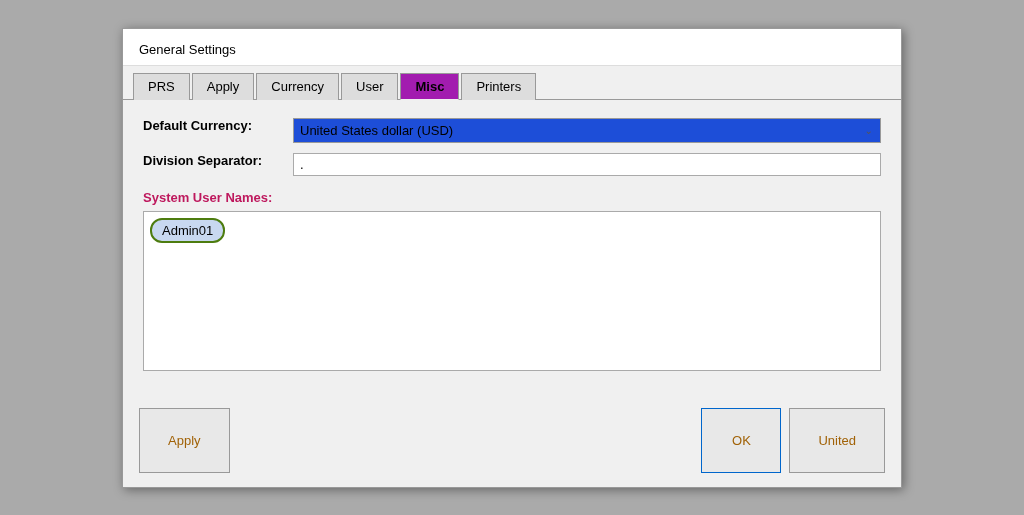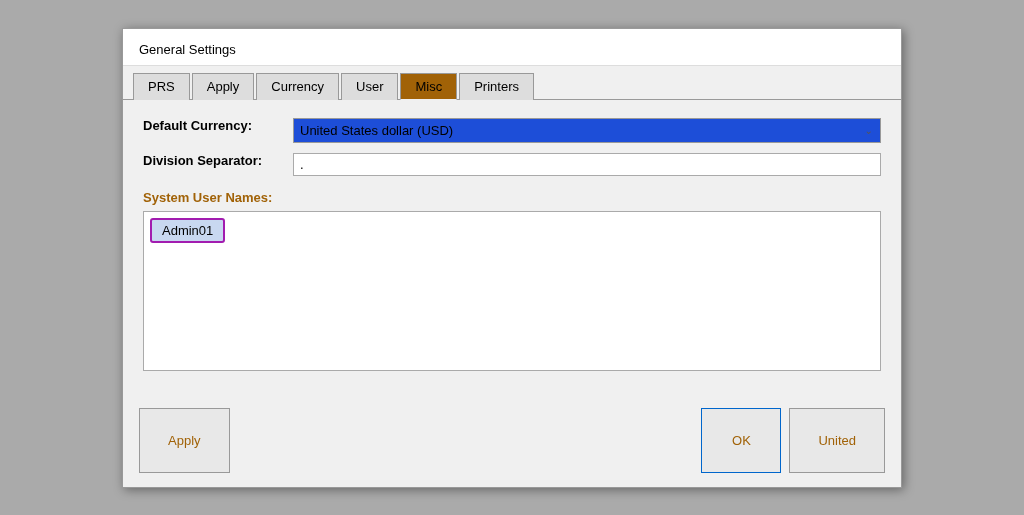--- a/index.html
+++ b/index.html
@@ -54,23 +54,23 @@
       background: #ddd;
       border: 1px solid #999;
       border-bottom: none;
       margin-right: 2px;
       color: #000;
       position: relative;
       top: 1px;
     }
 
     .tab.active {
-      background: #a16207;
+      background: #a21caf;
       border-bottom: 1px solid #f0f0f0;
-      font-weight: normal;
+      font-weight: bold;
       z-index: 1;
     }
 
     .tab-content {
       flex: 1;
       padding: 18px 20px 12px 20px;
       background: #f0f0f0;
     }
 
     .form-row {
@@ -121,41 +121,41 @@
       width: 100%;
       padding: 3px 6px;
       border: 1px solid #aaa;
       background: #fff;
       font-size: 13px;
       color: #000;
     }
 
     .section-label {
       font-weight: bold;
-      color: #a16207;
+      color: #be185d;
       margin-bottom: 6px;
       margin-top: 4px;
     }
 
     .user-list-area {
       border: 1px solid #aaa;
       background: #fff;
       min-height: 160px;
       padding: 6px;
       display: flex;
       flex-direction: column;
       gap: 4px;
     }
 
     .user-item {
       display: inline-block;
       padding: 3px 10px;
       background: #c8d8f0;
-      border: 2px solid #a21caf;
-      border-radius: 3px;
+      border: 2px solid #4d7c0f;
+      border-radius: 12px;
       cursor: pointer;
       color: #000;
       align-self: flex-start;
     }
 
     .dialog-footer {
       display: flex;
       flex-direction: row;
       justify-content: space-between;
       align-items: center;

